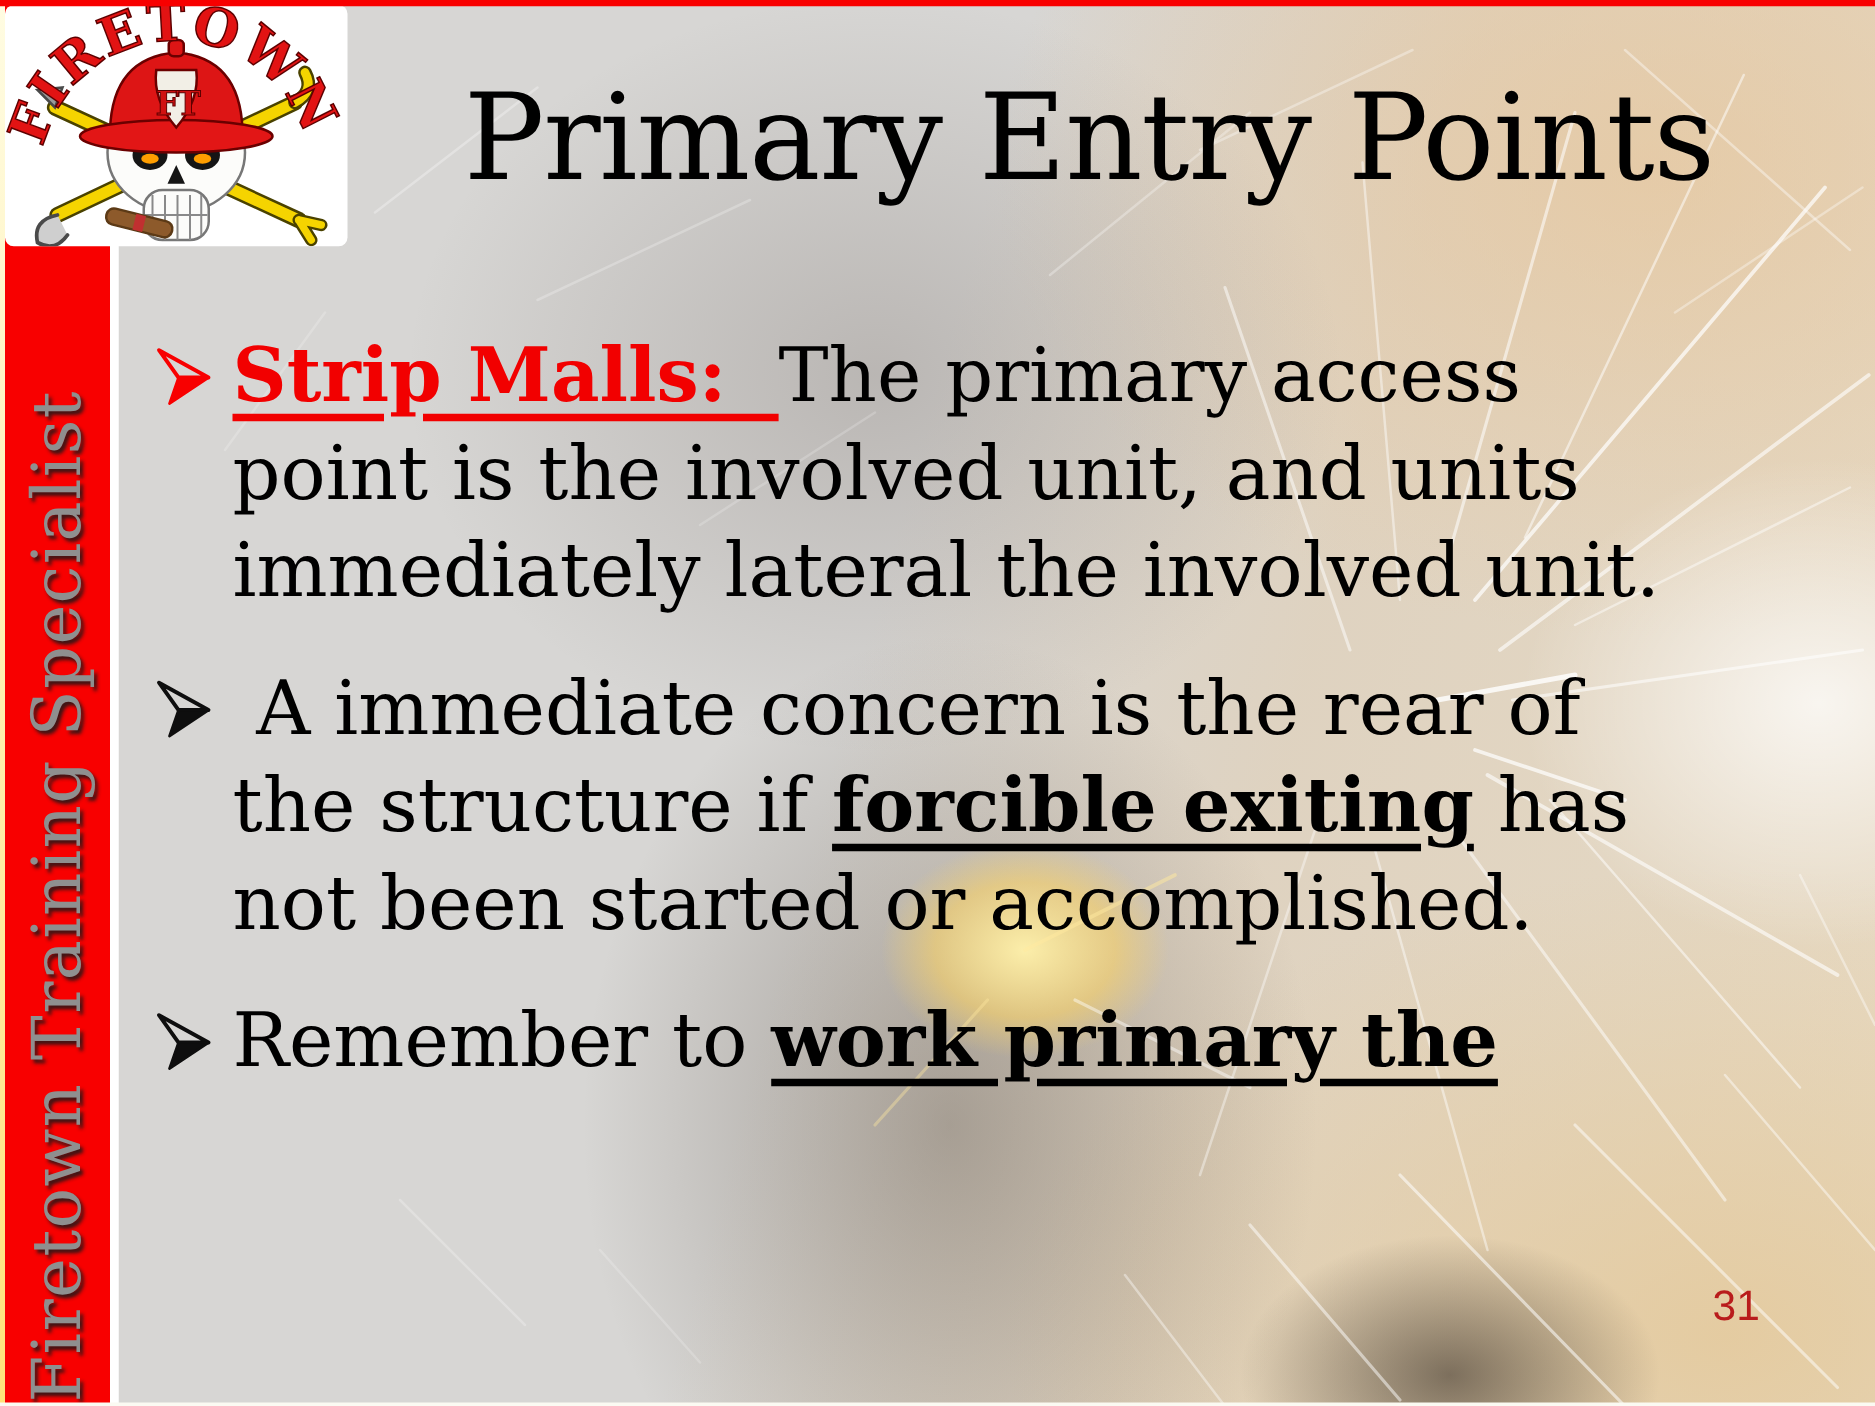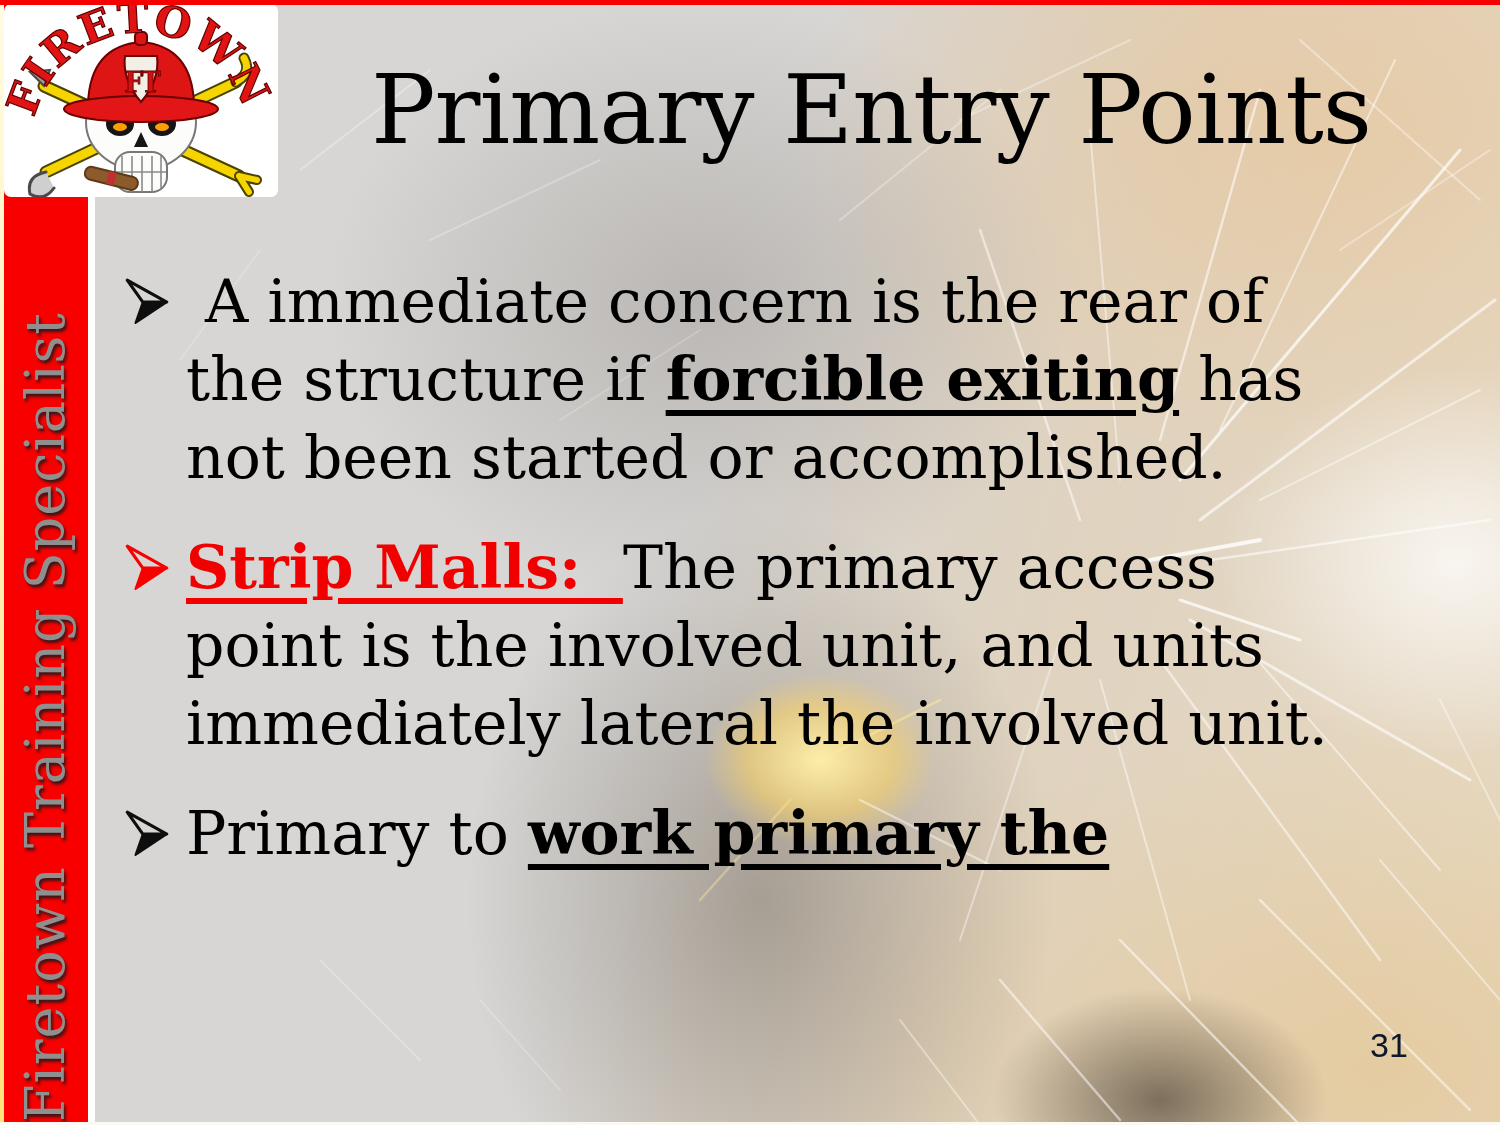--- a/index.html
+++ b/index.html
@@ -47,21 +47,21 @@
   .marker{position:absolute;left:-6px;top:14px;width:50px;height:50px;}
   .marker.red{color:var(--accent,#f80000);}
   .marker.blk{color:#0e0e0e;}
   .line{white-space:pre;}
   .seg-lead{color:var(--lead-red,#f20000);font-weight:bold;text-decoration:underline;
             text-decoration-thickness:6px;text-underline-offset:10px;}
   .seg-emph{font-weight:bold;text-decoration:underline;
             text-decoration-thickness:6px;text-underline-offset:10px;}
 
   .page-number{position:absolute;left:1370px;top:1026px;z-index:4;
-               font-family:"Liberation Sans",sans-serif;font-size:34px;color:#0f172a;}
+               font-family:"Liberation Sans",sans-serif;font-size:34px;color:#b91c1c;}
 </style>
 </head>
 <body>
 
 <div class="stage">
 
   <div class="bg"></div>
 
   <svg class="sparks" viewBox="0 0 1500 1125" stroke="#ffffff" stroke-linecap="round" fill="none">
     <line x1="1180" y1="480" x2="1460" y2="150" stroke-width="3" opacity=".7"></line>
@@ -152,47 +152,47 @@
       <text font-family="DejaVu Serif,serif" font-weight="bold" font-size="42" fill="#e21313" stroke="#5c0000" stroke-width="1.2" letter-spacing="2">
         <textPath href="#lgArc" startOffset="4">FIRETOWN</textPath>
       </text>
     </svg>
   </div>
 
   <h1 class="title" style="margin:16px;font-weight:normal;">Primary Entry Points</h1>
 
   <div class="content">
       <div class="bullet">
-        <svg class="marker blk" viewBox="0 0 48 48" aria-hidden="true">
-    <polygon points="5,4 43,25 20,25" fill="none" stroke="currentColor" stroke-width="3" stroke-linejoin="round"></polygon>
-    <polygon points="20,25 43,25 13,45" fill="currentColor" stroke="currentColor" stroke-width="2" stroke-linejoin="round"></polygon>
-  </svg>
-        <div class="btext">
-          <div class="line"><span class="seg-plain"> A immediate concern is the rear of</span></div>
-          <div class="line"><span class="seg-plain">the structure if </span><span class="seg-emph">forcible exiting</span><span class="seg-plain"> has</span></div>
-          <div class="line"><span class="seg-plain">not been started or accomplished.</span></div>
-        </div>
-      </div>
-      <div class="bullet">
         <svg class="marker red" viewBox="0 0 48 48" aria-hidden="true">
     <polygon points="5,4 43,25 20,25" fill="none" stroke="currentColor" stroke-width="3" stroke-linejoin="round"></polygon>
     <polygon points="20,25 43,25 13,45" fill="currentColor" stroke="currentColor" stroke-width="2" stroke-linejoin="round"></polygon>
   </svg>
         <div class="btext">
           <div class="line"><span class="seg-lead">Strip Malls:  </span><span class="seg-plain">The primary access</span></div>
           <div class="line"><span class="seg-plain">point is the involved unit, and units</span></div>
           <div class="line"><span class="seg-plain">immediately lateral the involved unit.</span></div>
         </div>
       </div>
       <div class="bullet">
         <svg class="marker blk" viewBox="0 0 48 48" aria-hidden="true">
     <polygon points="5,4 43,25 20,25" fill="none" stroke="currentColor" stroke-width="3" stroke-linejoin="round"></polygon>
     <polygon points="20,25 43,25 13,45" fill="currentColor" stroke="currentColor" stroke-width="2" stroke-linejoin="round"></polygon>
   </svg>
         <div class="btext">
-          <div class="line"><span class="seg-plain">Primary to </span><span class="seg-emph">work primary the</span></div>
+          <div class="line"><span class="seg-plain"> A immediate concern is the rear of</span></div>
+          <div class="line"><span class="seg-plain">the structure if </span><span class="seg-emph">forcible exiting</span><span class="seg-plain"> has</span></div>
+          <div class="line"><span class="seg-plain">not been started or accomplished.</span></div>
+        </div>
+      </div>
+      <div class="bullet">
+        <svg class="marker blk" viewBox="0 0 48 48" aria-hidden="true">
+    <polygon points="5,4 43,25 20,25" fill="none" stroke="currentColor" stroke-width="3" stroke-linejoin="round"></polygon>
+    <polygon points="20,25 43,25 13,45" fill="currentColor" stroke="currentColor" stroke-width="2" stroke-linejoin="round"></polygon>
+  </svg>
+        <div class="btext">
+          <div class="line"><span class="seg-plain">Remember to </span><span class="seg-emph">work primary the</span></div>
         </div>
       </div>
     </div>
 
   <div class="page-number">31</div>
 
 </div>
 
 </body></html>

